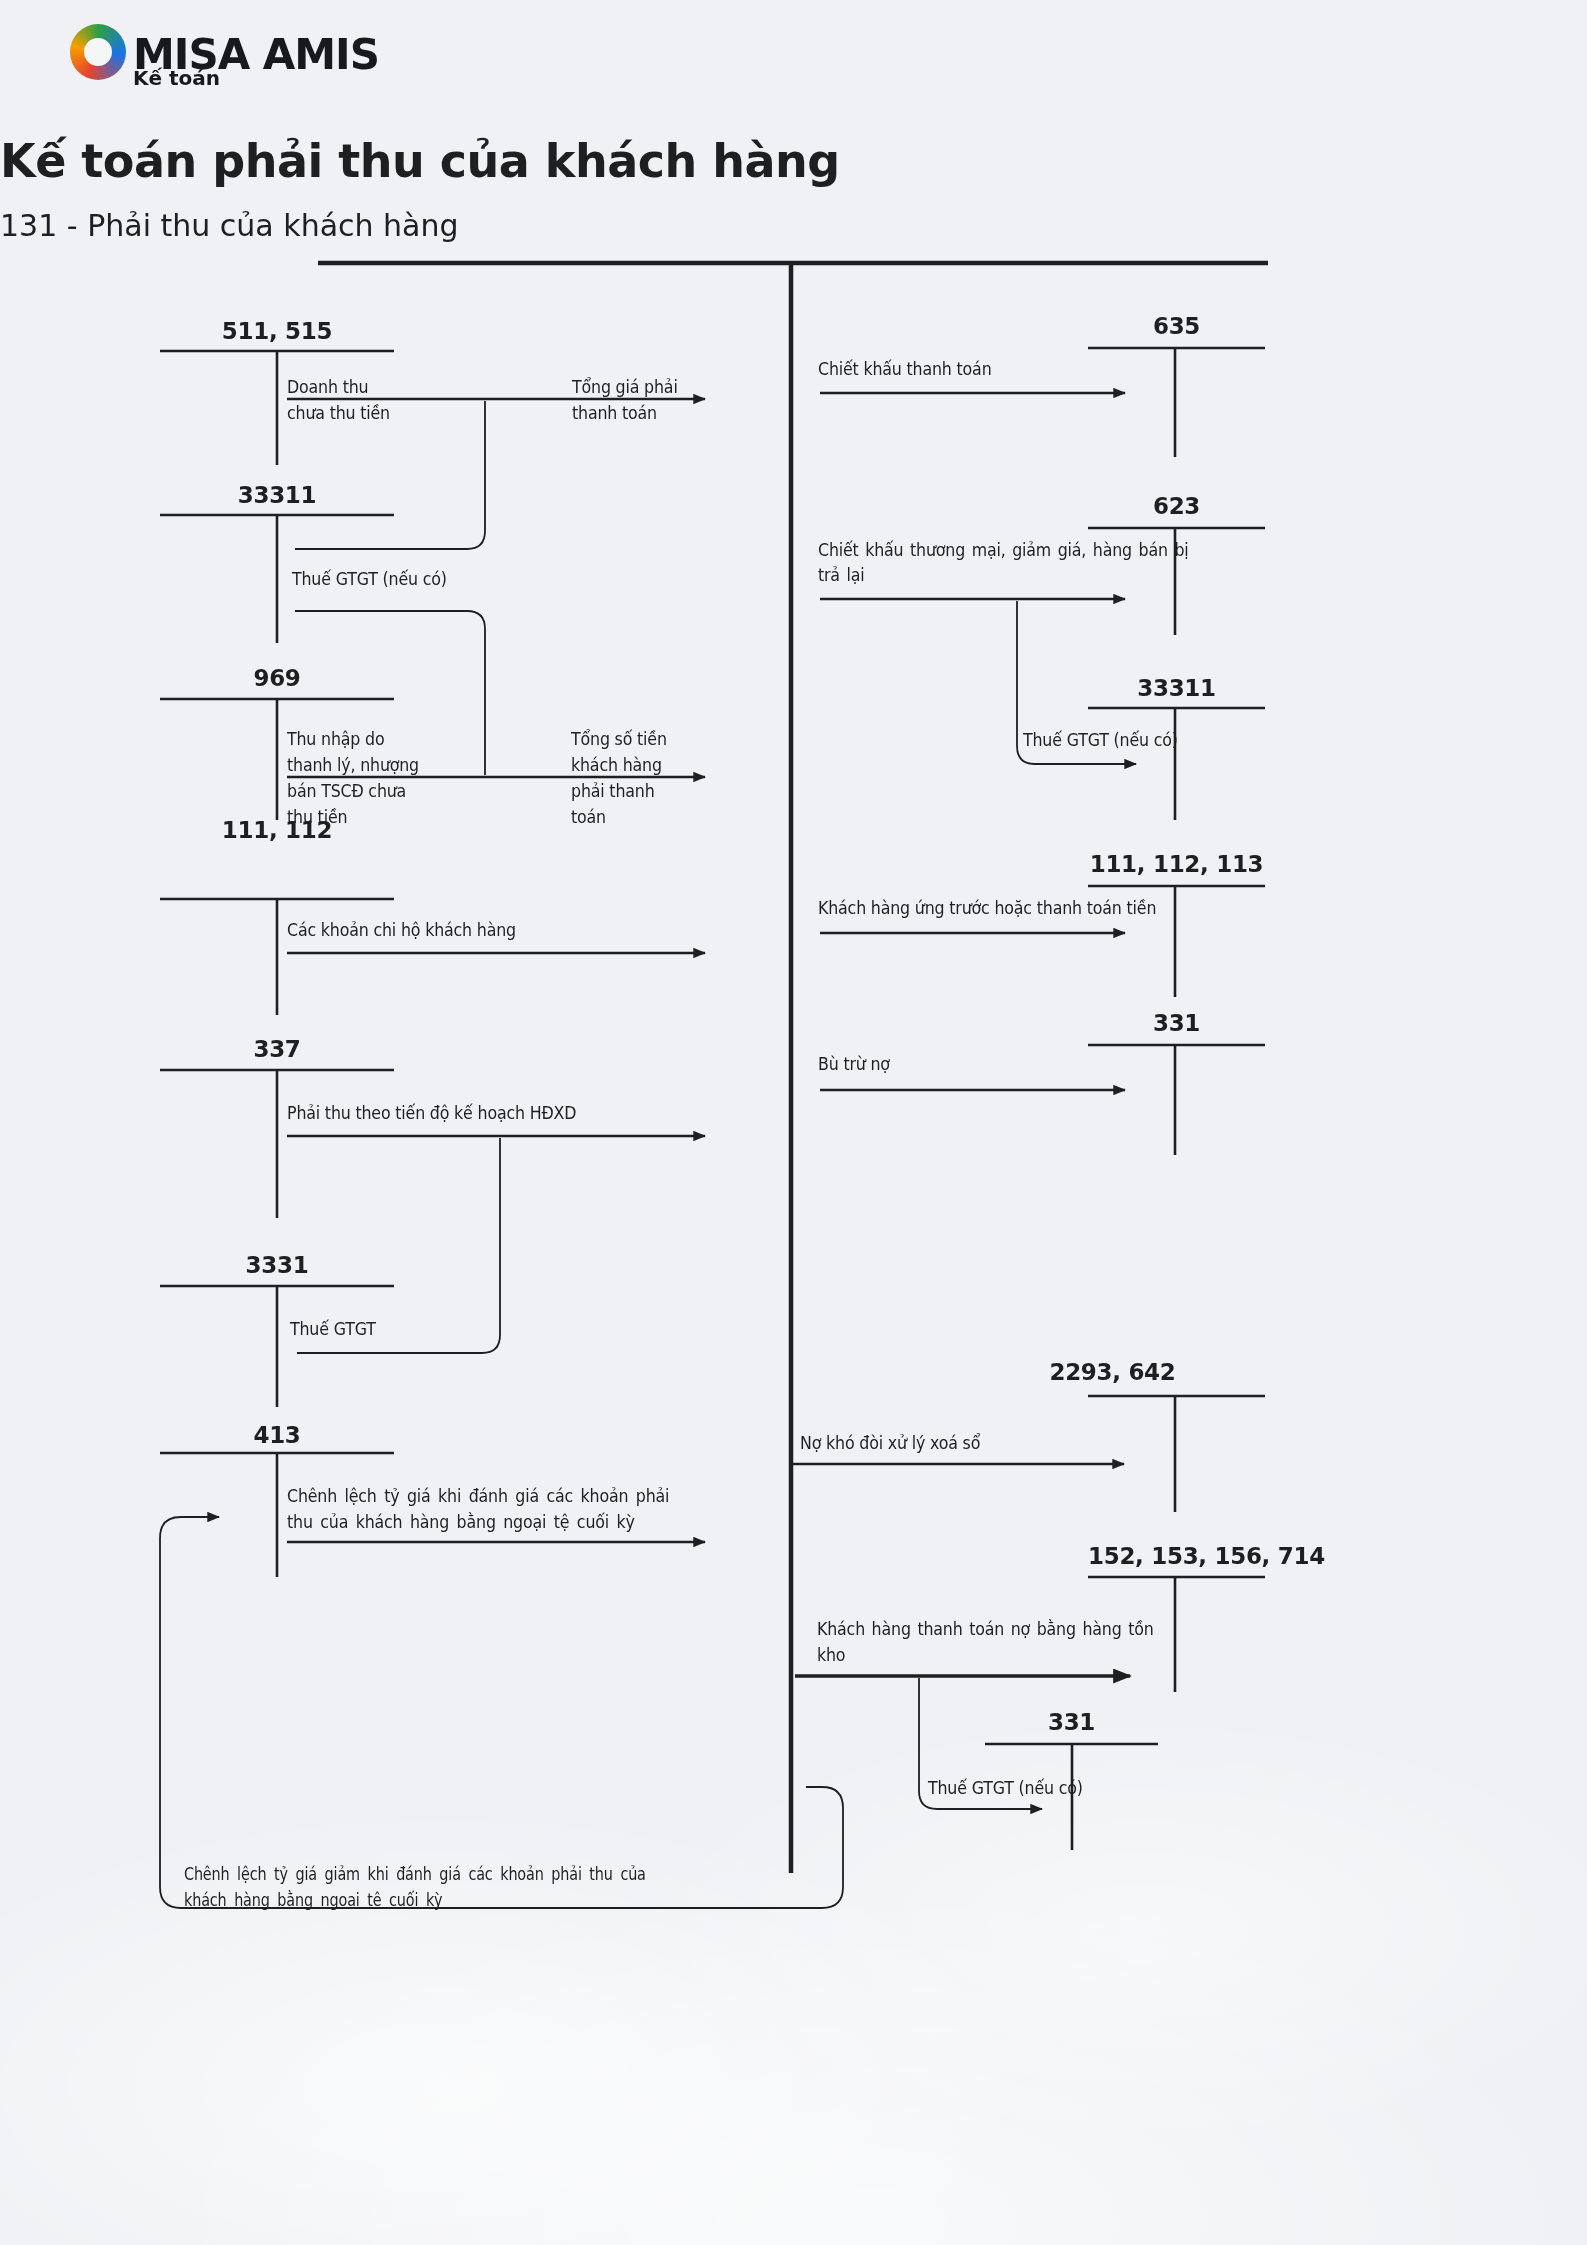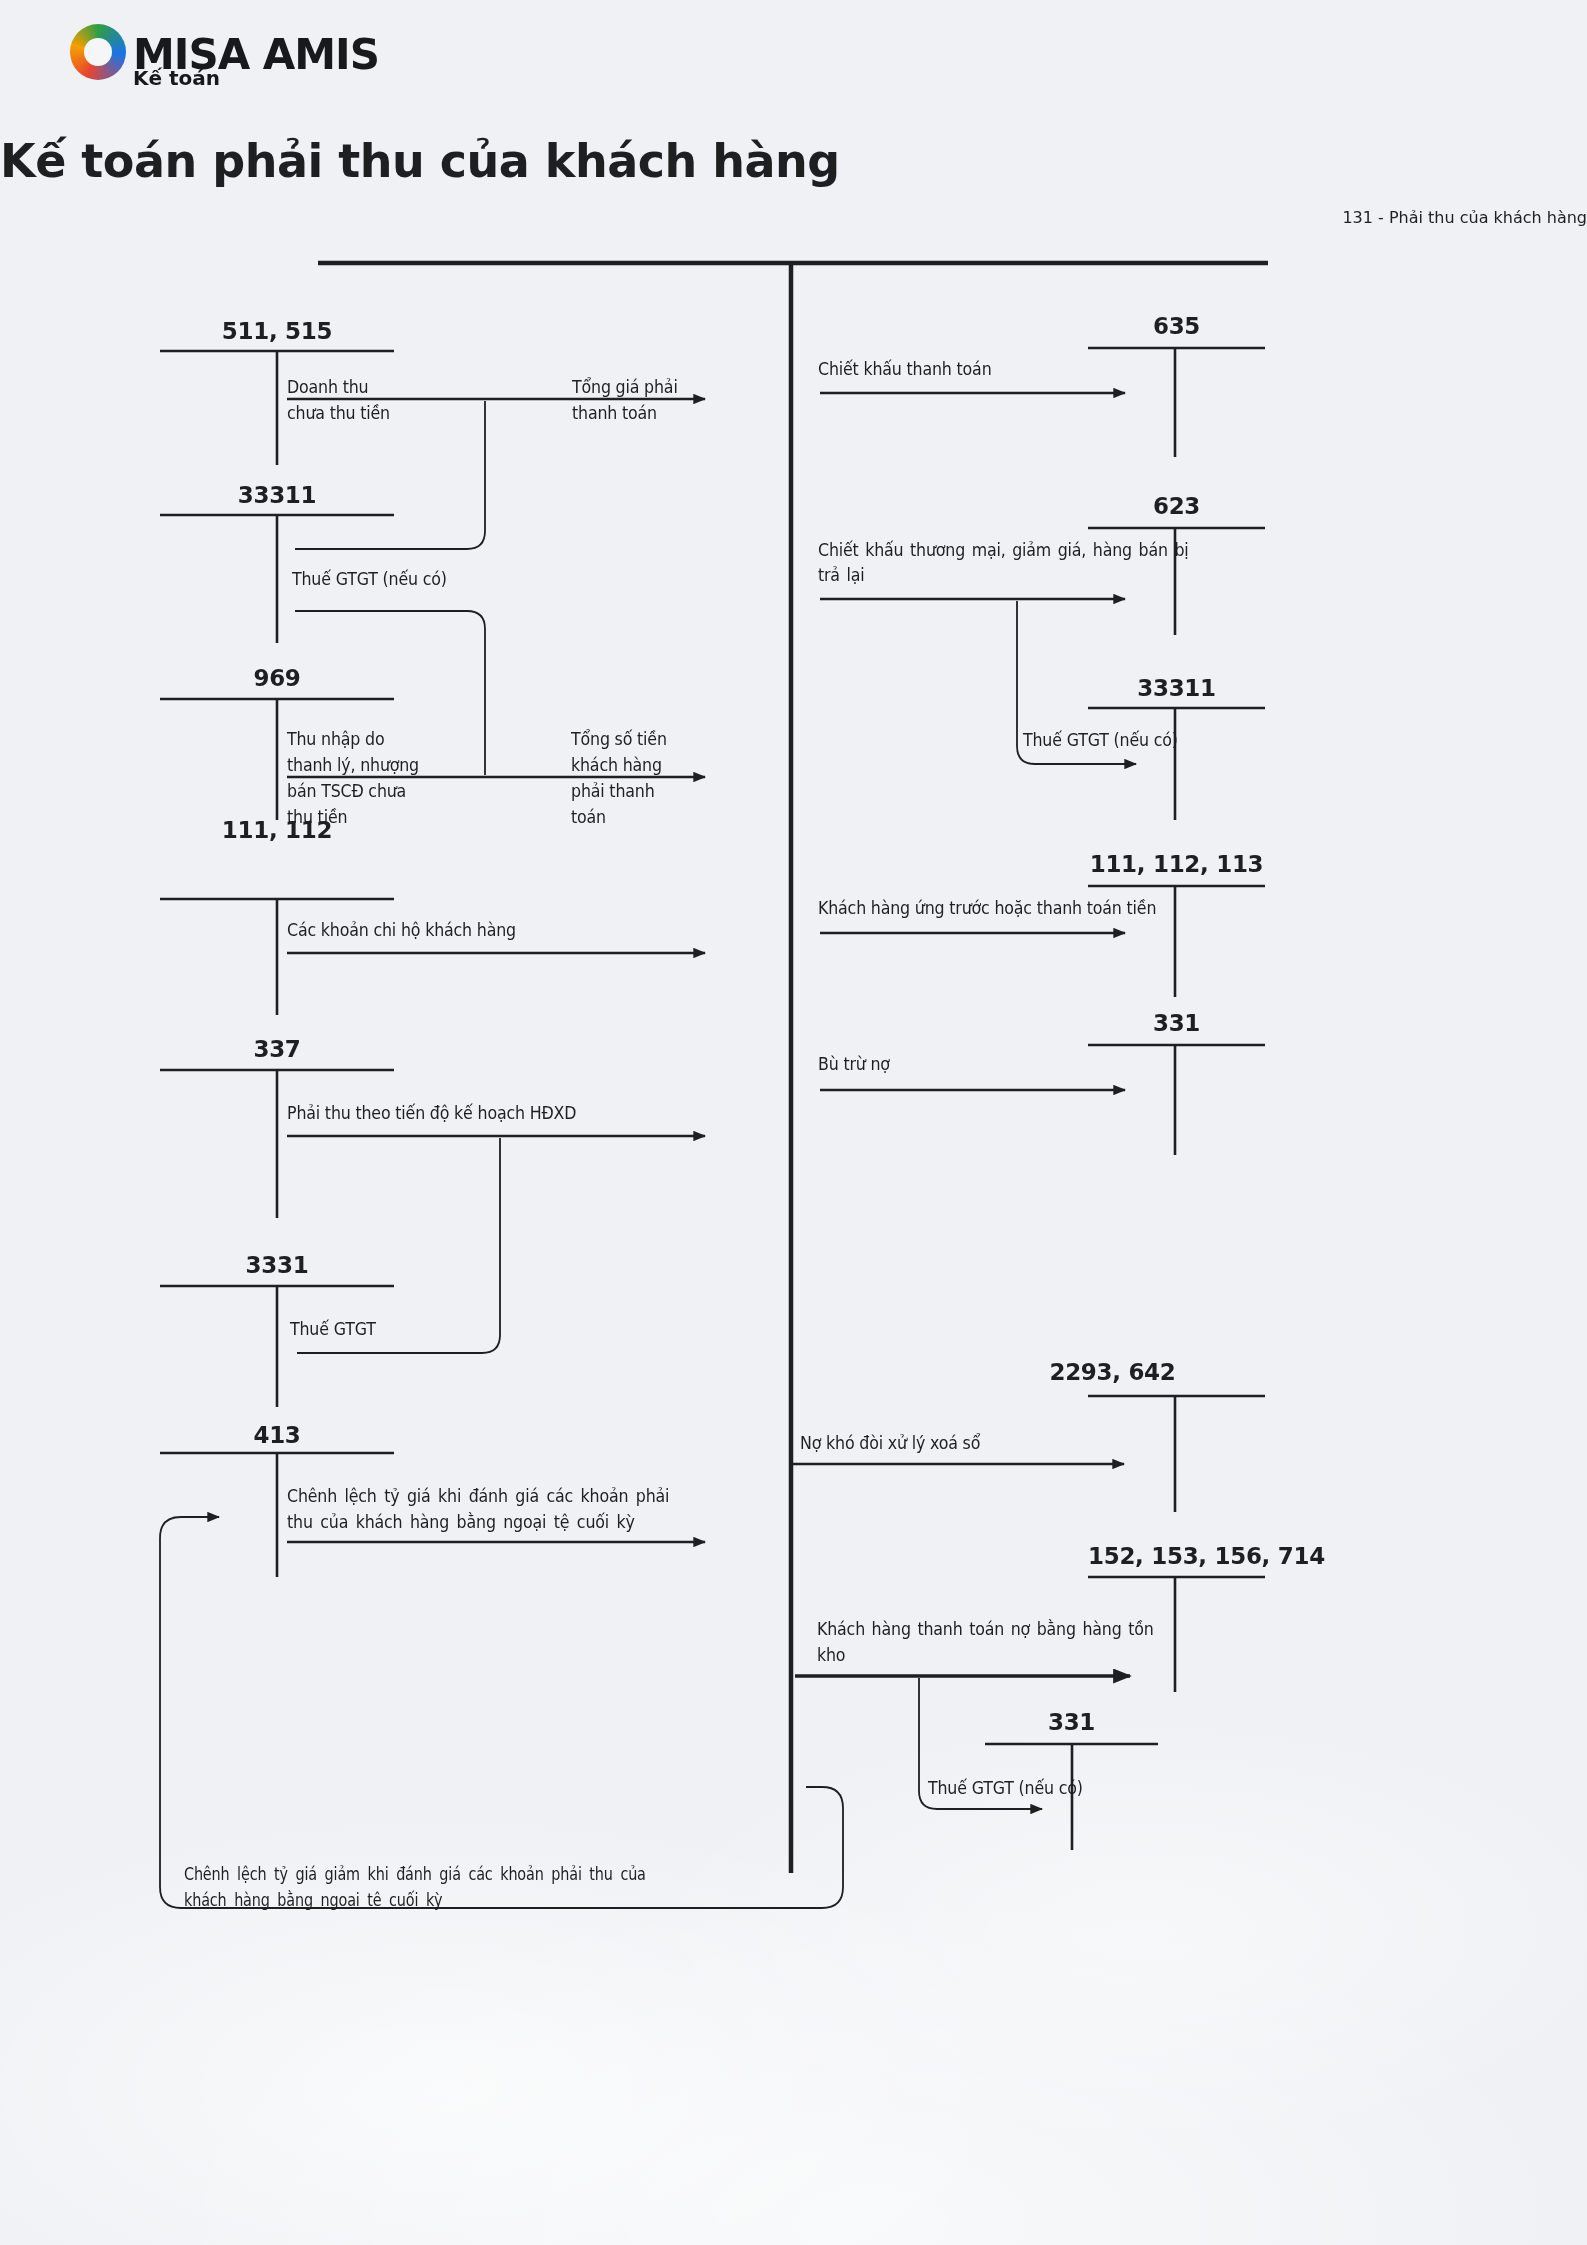--- a/index.html
+++ b/index.html
@@ -21,22 +21,22 @@
   }
   .flow {
     position:absolute; font-size:18px; line-height:26px; letter-spacing:-.2px;
     white-space:pre-line; transform:scaleX(.88); transform-origin:0 0;
   }
   .title {
     position:absolute; left:0; width:1587px; text-align:left; top:134px;
     font-size:46px; font-weight:700; letter-spacing:-.5px;
   }
   .subtitle {
-    position:absolute; left:0; width:1587px; text-align:right; top:208px;
-    font-size:16px; font-weight:500;
+    position:absolute; left:0; width:1587px; text-align:left; top:208px;
+    font-size:30px; font-weight:500;
   }
   .brand {
     position:absolute; left:133px; top:30px; font-size:42px; font-weight:900;
     letter-spacing:-1px; color:#17191c; white-space:pre;
   }
   .brand-sub {
     position:absolute; left:133px; top:66px; width:180px; text-align:left;
     font-size:20px; font-weight:700; color:#17191c;
   }
   .logo-swirl {

